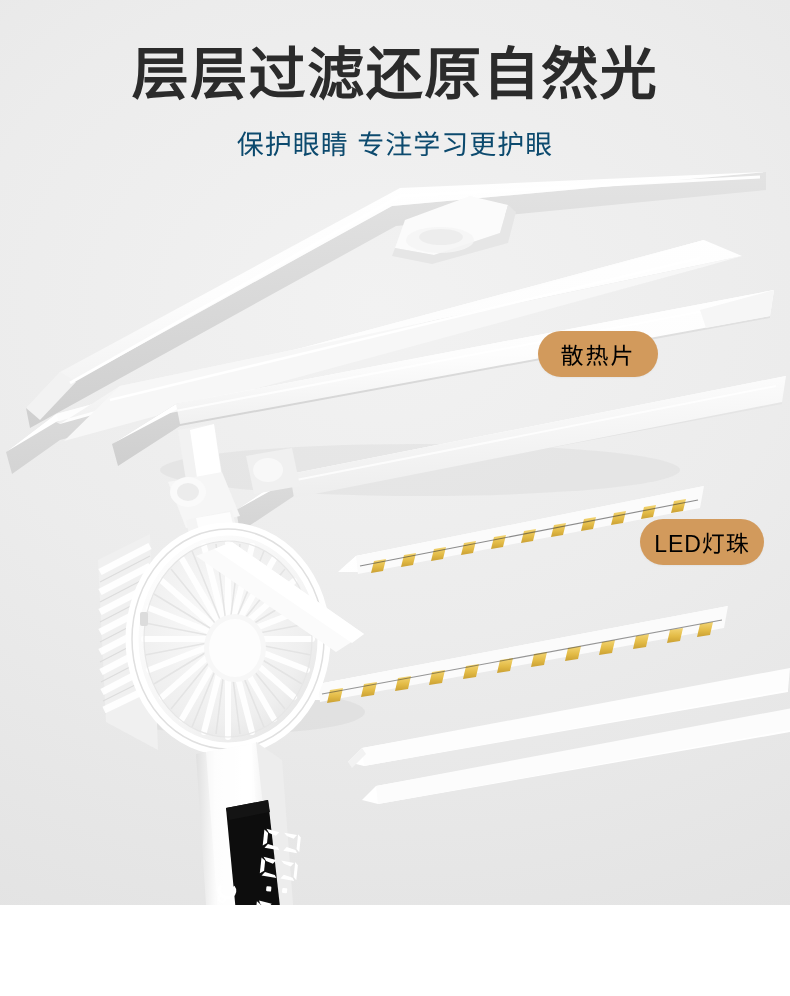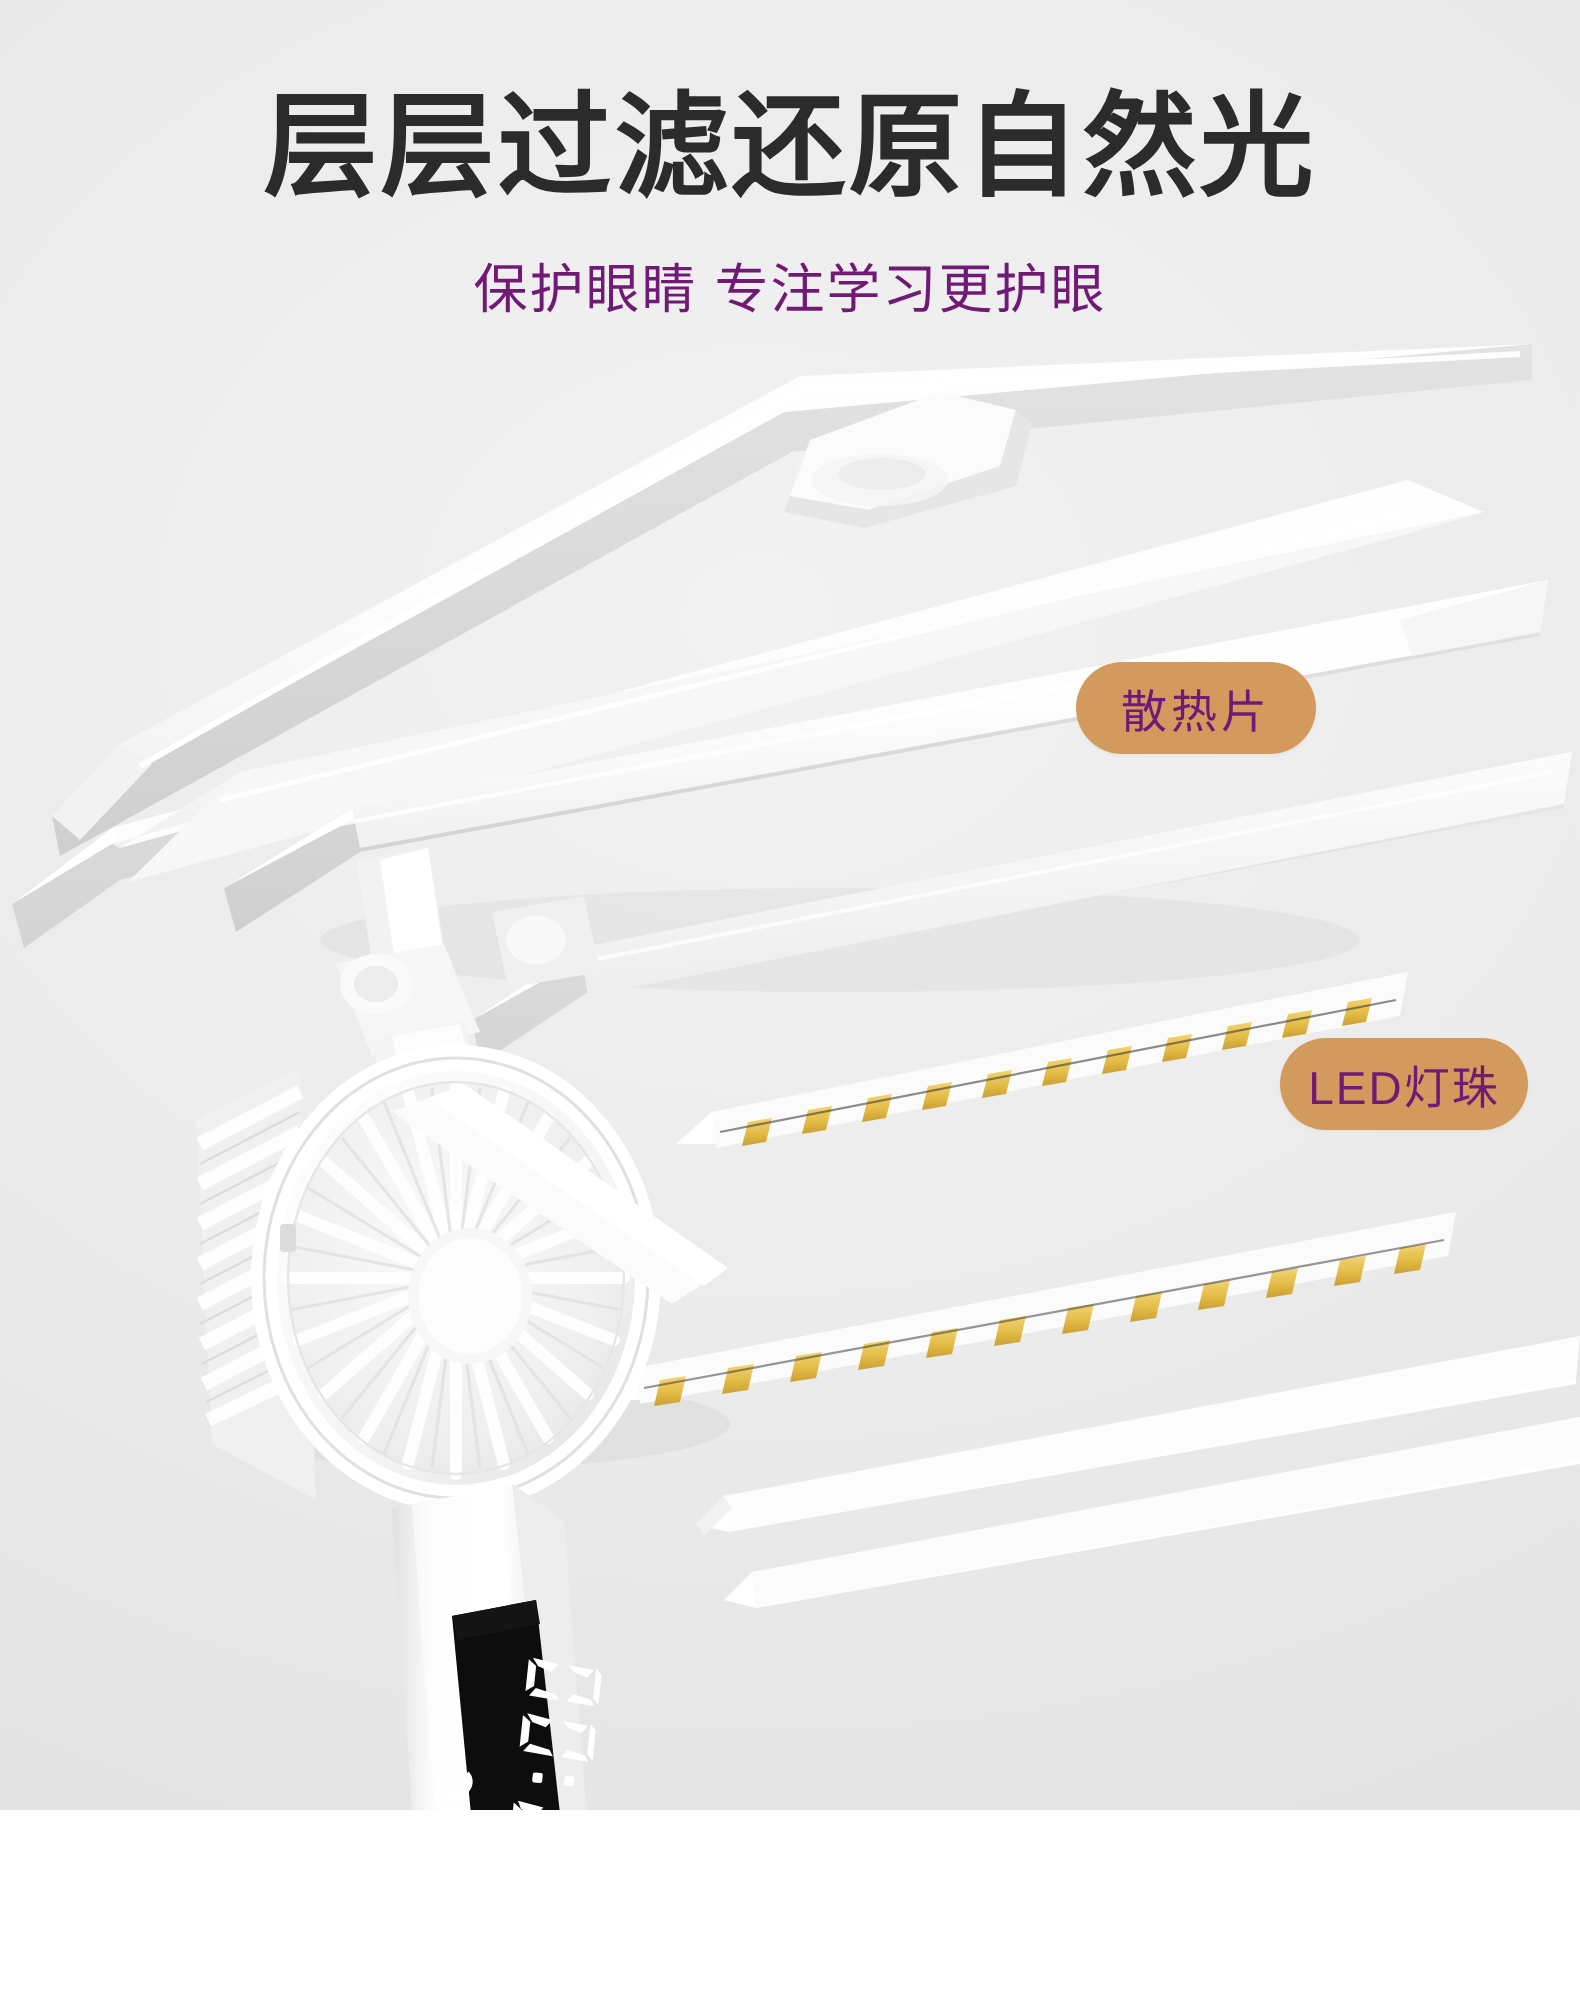--- a/index.html
+++ b/index.html
@@ -38,38 +38,38 @@
     line-height: 1.0;
     font-weight: 700;
     letter-spacing: 1.5px;
     color: #2b2b2b;
     margin: 0;
   }
   .subhead {
     margin: 20px 0 0 0;
     font-size: 27px;
     letter-spacing: 1px;
-    color: #701a75;
+    color: #0c4a6e;
     font-weight: 400;
   }
 
   
   #product {
     position: absolute;
     inset: 0;
     z-index: 20;
   }
 
   
   .pill {
     position: absolute;
     display: flex;
     align-items: center;
     justify-content: center;
-    color: #701a75;
+    color: #000000;
     background: #d29a5c;
     border-radius: 999px;
     font-size: 23px;
     letter-spacing: 2px;
     font-weight: 500;
     z-index: 60;
     box-shadow: 0 1px 2px rgba(0,0,0,0.04);
     white-space: nowrap;
   }
   .pill-heatsink { left: 538px; top: 331px; width: 120px; height: 46px; }

